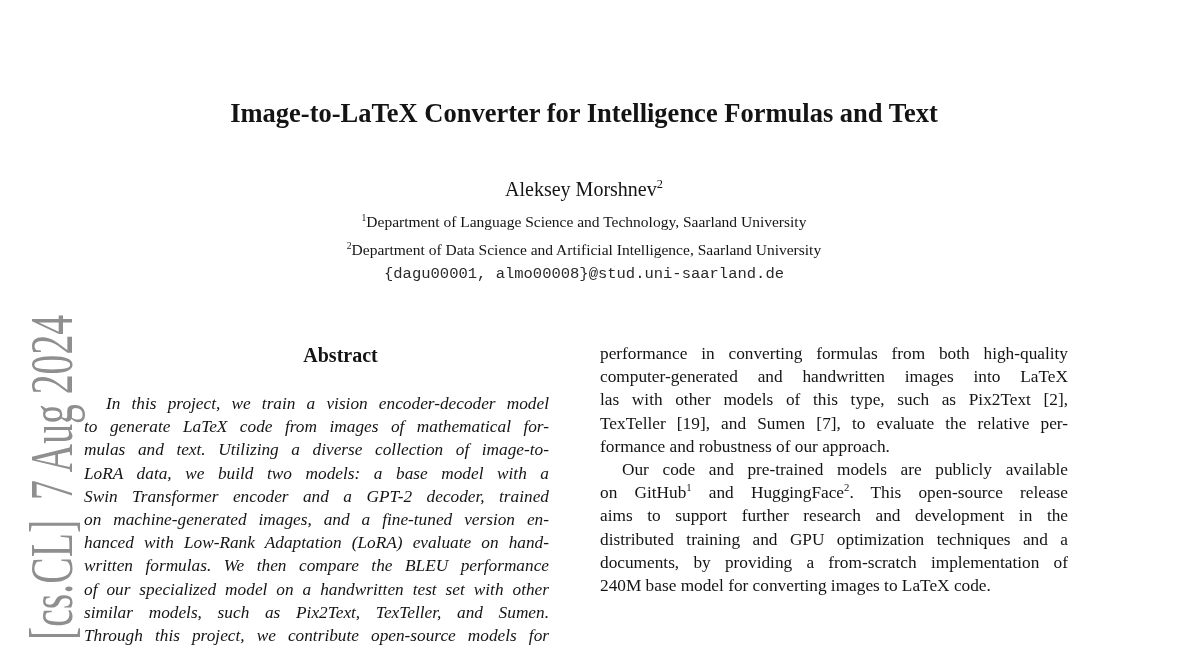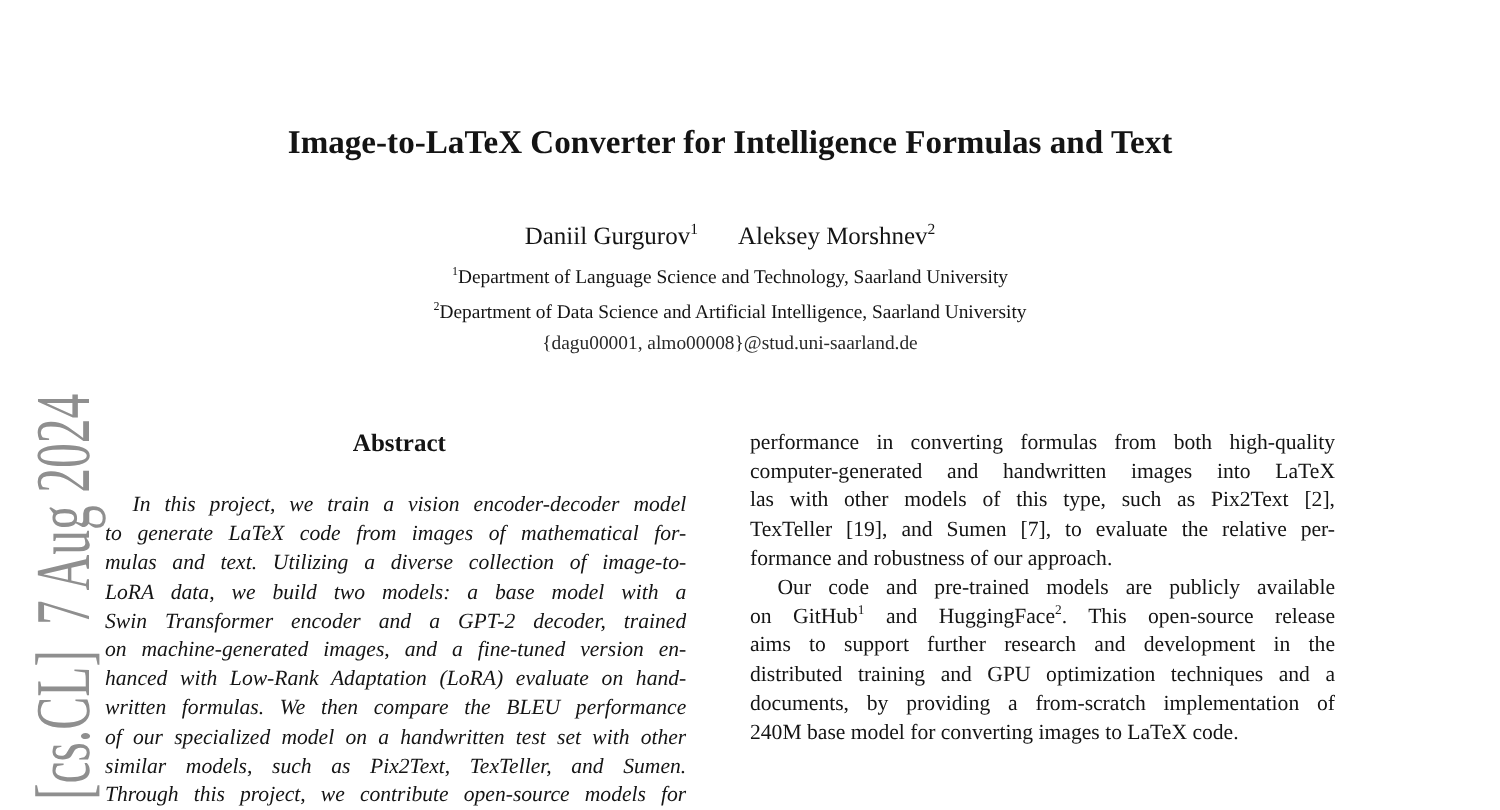--- a/index.html
+++ b/index.html
@@ -58,28 +58,28 @@
     line-height: 19px;
   }
   .affiliation-1 { top: 212px; }
   .affiliation-2 { top: 240px; }
   .email-line {
     position: absolute;
     left: 100px;
     top: 265px;
     width: 968px;
     text-align: center;
-    font-family: Liberation Serif, serif;
+    font-family: Liberation Mono, monospace;
     font-size: 15.5px;
     line-height: 19px;
     color: #2a2a2a;
   }
   .abstract-heading {
     position: absolute;
-    left: 87px;
+    left: 108px;
     top: 343px;
     width: 465px;
     text-align: center;
     font-weight: bold;
     font-size: 20px;
     line-height: 24px;
   }
   .col {
     position: absolute;
     font-size: 17.3px;
@@ -118,21 +118,20 @@
 </head>
 <body>
 
 <div class="page">
 
   <div class="arxiv-stamp" style="color: rgb(143, 143, 143);">[cs.CL]  7 Aug 2024</div>
 
   <div class="paper-title">Image-to-LaTeX Converter for Intelligence Formulas and Text</div>
 
   <div class="authors-row">
-      <span>Daniil Gurgurov<sup>1</sup></span>
       <span>Aleksey Morshnev<sup>2</sup></span>
     </div>
 
   <div class="affiliation affiliation-1"><sup>1</sup>Department of Language Science and Technology, Saarland University</div>
 
   <div class="affiliation affiliation-2"><sup>2</sup>Department of Data Science and Artificial Intelligence, Saarland University</div>
 
   <div class="email-line">{dagu00001, almo00008}@stud.uni-saarland.de</div>
 
   <div class="abstract-heading">Abstract</div>

